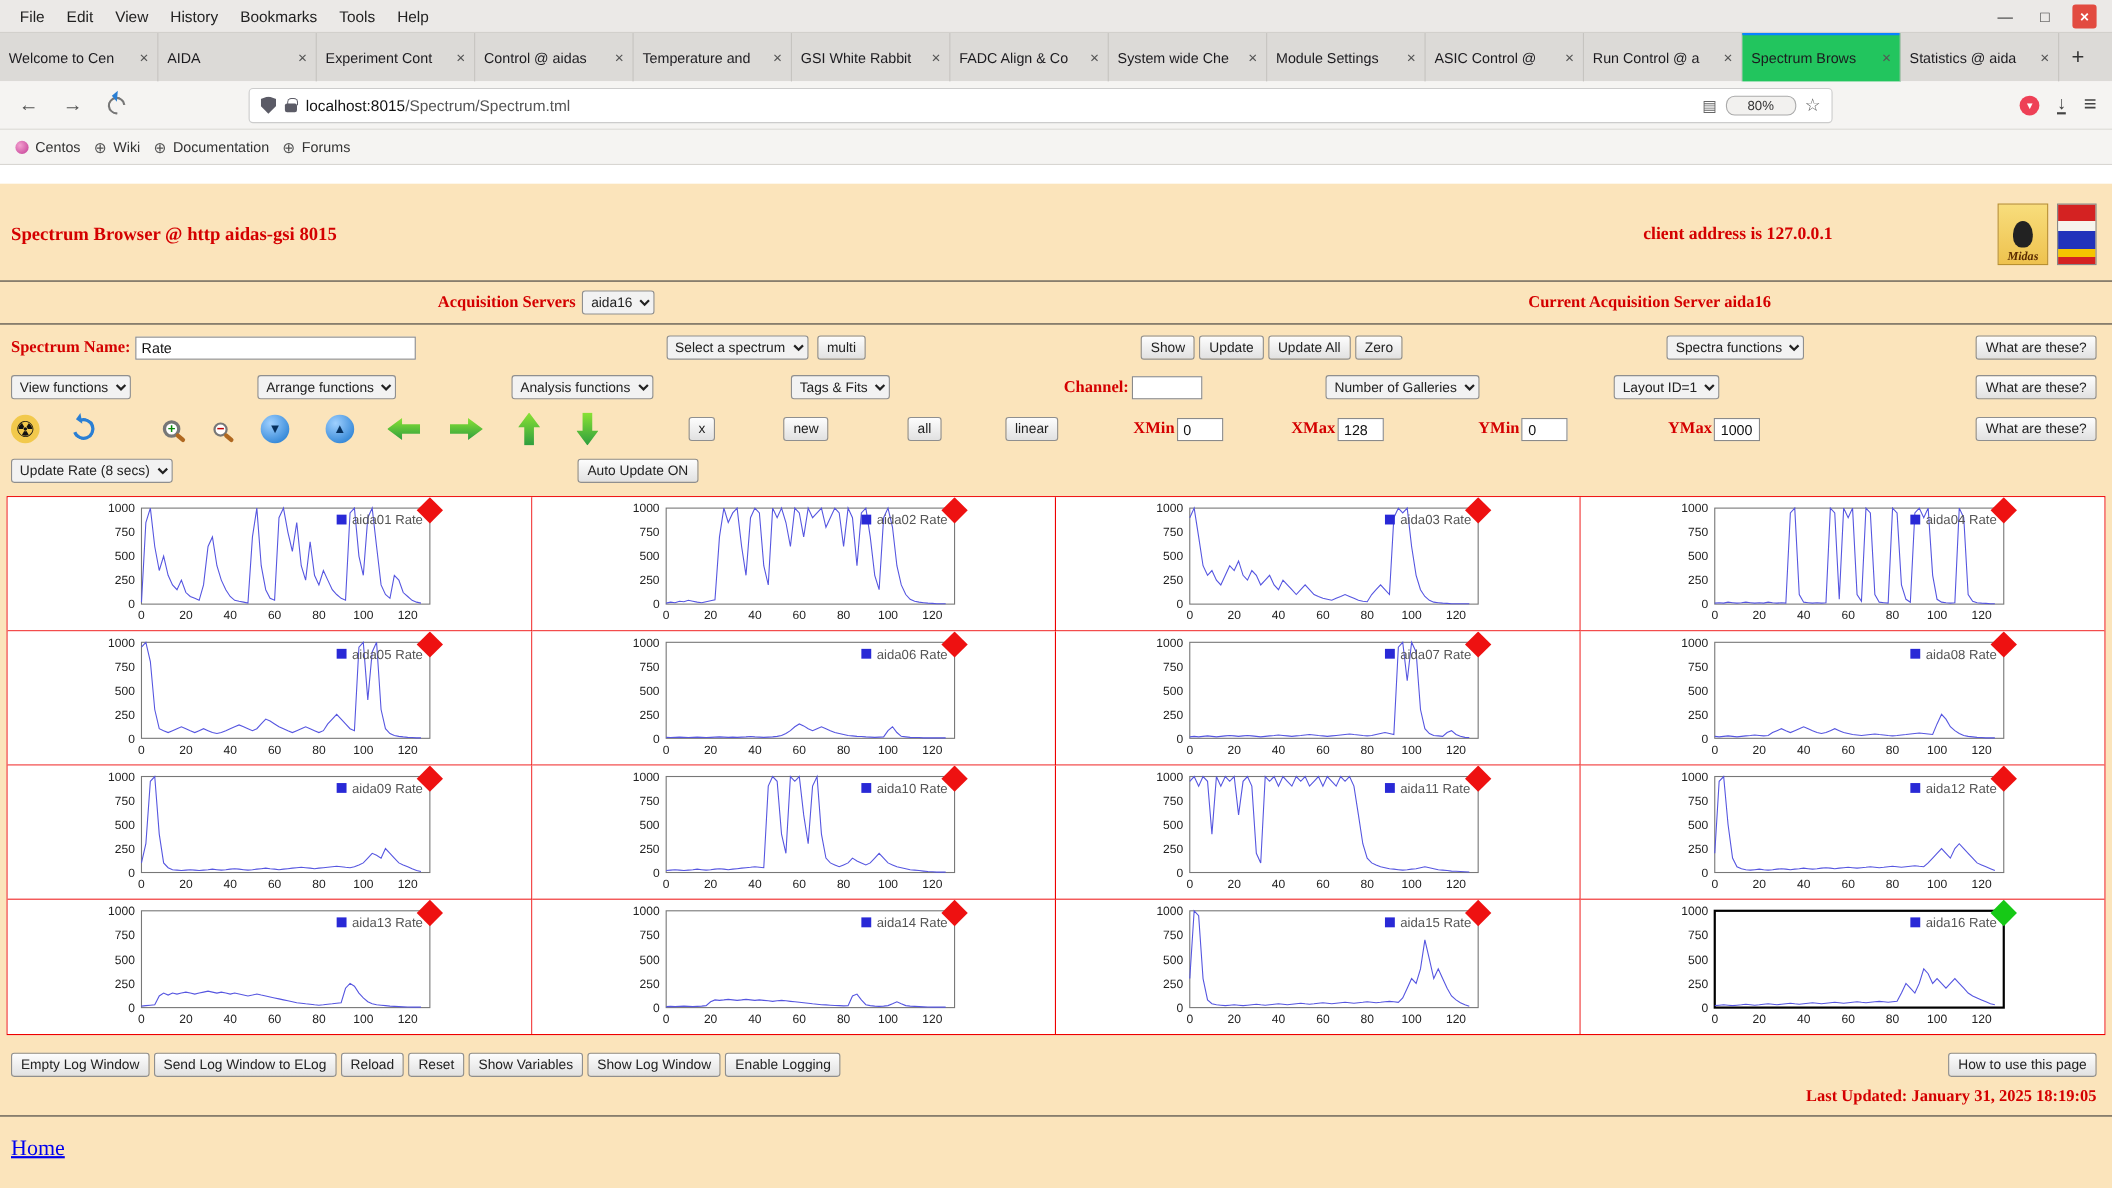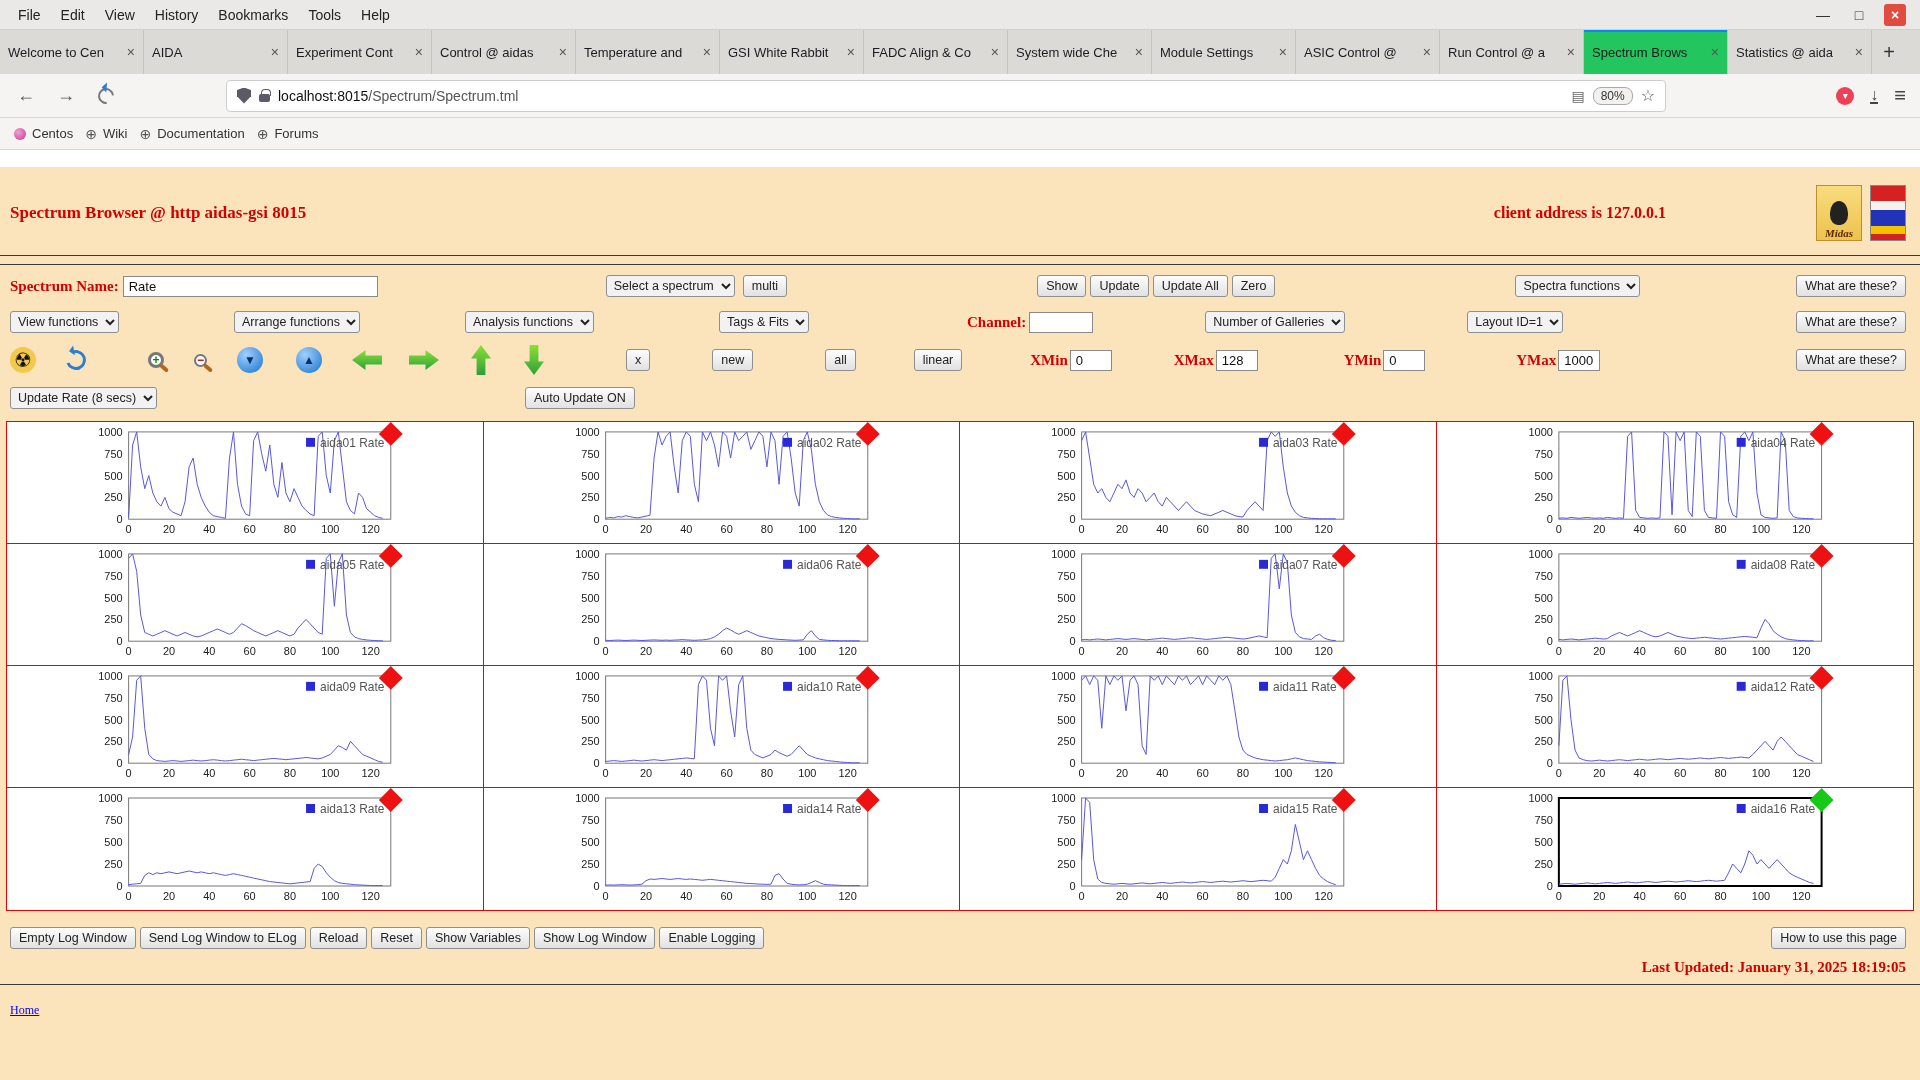--- a/index.html
+++ b/index.html
@@ -22,21 +22,21 @@
 
   .navbar { height:44px; background:#f5f4f2; display:flex; align-items:center; padding:0 10px; border-bottom:1px solid #d8d6d2; gap:8px; }
   .nav-btn { width:32px; height:32px; display:flex; align-items:center; justify-content:center; font-size:18px; color:#555; border-radius:4px; }
   .urlbar { flex:1; max-width:1440px; height:32px; background:#fff; border:1px solid #ccc; border-radius:4px; display:flex; align-items:center; padding:0 10px; gap:8px; margin-left:96px; }
   .shield { width:14px; height:16px; background:#5b5b66; clip-path:polygon(50% 0,100% 15%,100% 55%,50% 100%,0 55%,0 15%); }
   .lock { width:11px; height:8px; background:#5b5b66; border-radius:2px; position:relative; margin-top:5px; }
   .lock::before { content:''; position:absolute; top:-5px; left:1.5px; width:8px; height:6px; border:1.5px solid #5b5b66; border-bottom:none; border-radius:4px 4px 0 0; }
   .url-text { font-size:14px; color:#111; white-space:nowrap; overflow:hidden; flex:1; }
   .url-text .path { color:#555; }
   .reader-icon { color:#666; font-size:14px; }
-  .zoom-badge { font-size:12px; color:#333; border:1px solid #aaa; border-radius:8px; padding:1px 7px; background:#f2f1ef; }
+  .zoom-badge { font-size:12px; color:#333; border:1px solid #aaa; border-radius:8px; padding:1px 19px; background:#f2f1ef; }
   .star-icon { color:#555; font-size:16px; }
   .nav-right { margin-left:auto; display:flex; align-items:center; gap:16px; padding-right:4px; }
   .pocket { width:18px; height:18px; border-radius:50%; background:#ee4056; color:#fff; font-size:10px; display:flex; align-items:center; justify-content:center; }
   .dl-icon { font-size:16px; color:#444; border-bottom:2px solid #444; line-height:14px; }
   .hamburger { font-size:20px; color:#444; }
 
   .bookmarksbar { height:32px; background:#f5f4f2; border-bottom:1px solid #d8d6d2; display:flex; align-items:center; padding:0 14px; gap:12px; }
   .bm { display:flex; align-items:center; gap:6px; font-size:13px; color:#333; }
   .centos-dot { width:12px; height:12px; border-radius:50%; background:radial-gradient(circle at 35% 35%, #f3a0d0, #c23a93); }
   .globe-glyph { color:#555; font-size:14px; }
@@ -83,21 +83,21 @@
   .cell { background:#fff; border-right:1px solid #ee0000; border-bottom:1px solid #ee0000; position:relative; }
   .cell:nth-child(4n) { border-right:none; }
   .cell:nth-child(n+13) { border-bottom:none; }
   .cell svg { display:block; width:100%; height:100%; }
   .cell svg text.tick { font-family:"Liberation Sans", sans-serif; font-size:11px; fill:#222; }
   .cell svg text.legend { font-family:"Liberation Sans", sans-serif; font-size:12px; fill:#555; }
 
   .log-row { margin-top:16px; gap:4px; }
   .help-btn { margin-left:auto; margin-right:4px; }
   .last-updated { text-align:right; color:#d40000; font-weight:bold; font-size:15px; padding-right:14px; margin-top:10px; font-family:"Liberation Serif", serif; }
-  .home-link { display:inline-block; margin:10px 0 0 10px; color:#0000ee; text-decoration:underline; font-size:12px; font-family:"Liberation Serif", serif; }
+  .home-link { display:inline-block; margin:10px 0 0 10px; color:#0000ee; text-decoration:underline; font-size:20px; font-family:"Liberation Serif", serif; }
 </style>
 </head>
 <body>
 
 <div data-interactable="false">
 
   <div class="menubar" data-interactable="false">
     <div id="menu-items" data-interactable="false" style="display:flex;">
         <span class="menu-item" data-interactable="true">File</span>
         <span class="menu-item" data-interactable="true">Edit</span>
@@ -220,20 +220,26 @@
       <span class="logos" data-interactable="false">
         <span class="midas-logo" data-interactable="false">
             <span class="midas-text" data-interactable="false">Midas</span>
           </span>
         <span class="gsi-logo" data-interactable="false"></span>
       </span>
     </div>
 
     <hr class="rule" data-interactable="false">
 
+    <div class="ctl-row acq-row" data-interactable="false">
+      <span class="spacer-l"></span>
+      <span class="red-label" data-interactable="false">Acquisition Servers</span>
+      <select data-interactable="true" style="margin-left:6px;"><option data-interactable="false">aida16</option></select>
+      <span class="red-label acq-current" data-interactable="false">Current Acquisition Server aida16</span>
+    </div>
 
     <hr class="rule" data-interactable="false">
 
     <div class="ctl-row" data-interactable="false" style="margin-top:10px;">
       <span class="red-label" data-interactable="false">Spectrum Name:</span>
       <input type="text" data-interactable="true" style="width: 255px; margin-left: 4px;" value="Rate">
       <select data-interactable="true" style="margin-left:228px;"><option data-interactable="false">Select a spectrum</option></select>
       <button data-interactable="true" style="margin-left:8px;">multi</button>
       <button data-interactable="true" style="margin-left:250px;">Show</button>
       <button data-interactable="true" style="margin-left:4px;">Update</button>

